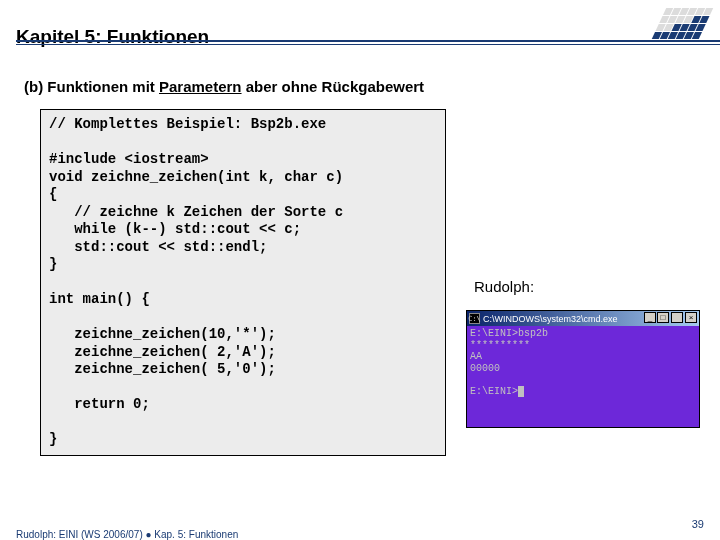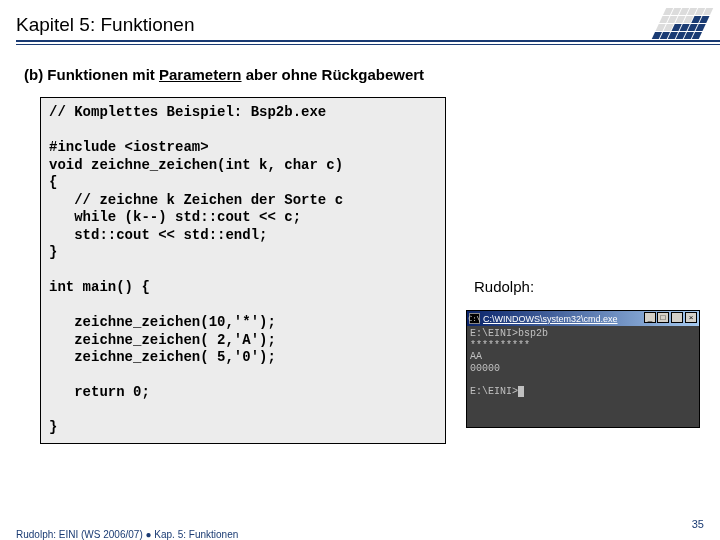--- a/index.html
+++ b/index.html
@@ -10,23 +10,24 @@
     background: #fff;
     position: relative;
     overflow: hidden;
   }
   .header {
     position: relative;
     padding: 14px 0 0 16px;
   }
   .header h1 {
     font-size: 19px;
-    font-weight: normal;
+    font-weight: bold;
     color: #000;
     padding-bottom: 6px;
+    margin-top: 12px;
   }
   .rule-top {
     position: absolute;
     left: 16px; right: 0;
     top: 40px;
     height: 2px;
     background: #1a3b73;
   }
   .rule-bottom {
     position: absolute;
@@ -88,30 +89,30 @@
     align-items: center;
     color: #fff;
     position: relative;
     padding-left: 2px;
   }
   .console .titlebar .tticon {
     width: 11px; height: 11px; background: #000; border: 1px solid #888; margin-right: 3px;
     display: inline-flex; align-items: center; justify-content: center;
     color:#ccc; font-size:7px; font-family: monospace;
   }
-  .console .titlebar .txt { font-size: 9px; font-family: Tahoma, sans-serif; text-decoration: underline; }
+  .console .titlebar .txt { font-size: 9px; font-family: Tahoma, sans-serif; }
   .console .btns { position: absolute; right: 2px; top: 1px; display: flex; gap: 1px; }
   .console .btns span {
     width: 12px; height: 11px; background: #d4d0c8; border: 1px solid #000;
     display:flex; align-items:center; justify-content:center;
     font-size:8px; font-family: Arial; color:#000;
   }
   .console .divider { width:1px; background:#888; margin:0 1px; }
   .console .term {
-    background: #404040;
+    background: #6d28d9;
     color: #c0c0c0;
     font-family: "Courier New", monospace;
     font-size: 10px;
     line-height: 1.15;
     padding: 2px 3px;
     height: calc(100% - 15px);
     white-space: pre;
     overflow: hidden;
   }
   .cursor { background:#c0c0c0; color:#c0c0c0; }
@@ -204,13 +205,13 @@
   </div>
   <div class="term"><span>E:\EINI&gt;bsp2b
 **********
 AA
 00000
 
 E:\EINI&gt;</span><span class="cursor">_</span></div>
 </div>
 
 <div class="footer">Rudolph: EINI (WS 2006/07)  ●  Kap. 5: Funktionen</div>
-<div class="pagenum">35</div>
+<div class="pagenum">39</div>
 
 </body></html>

